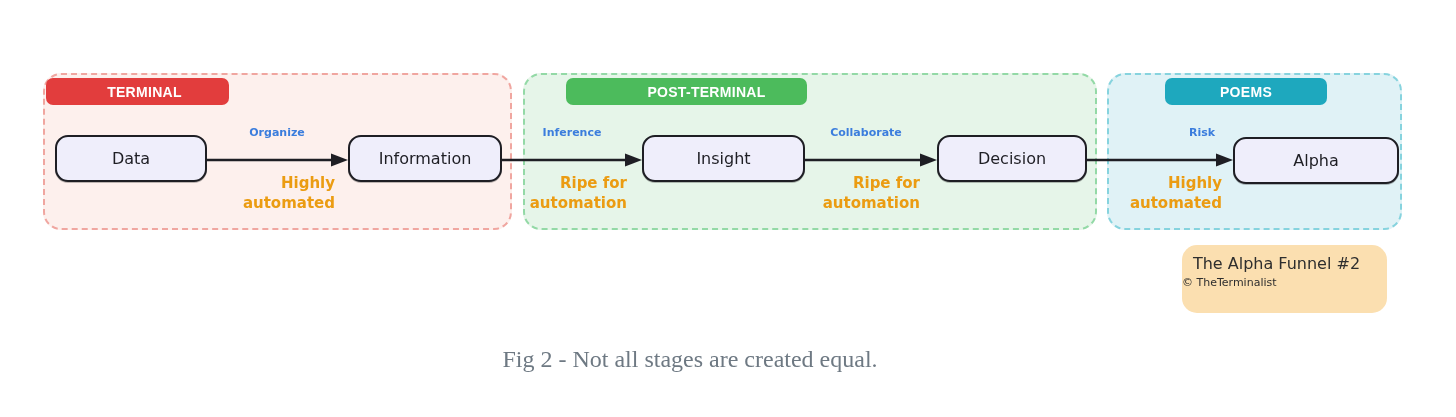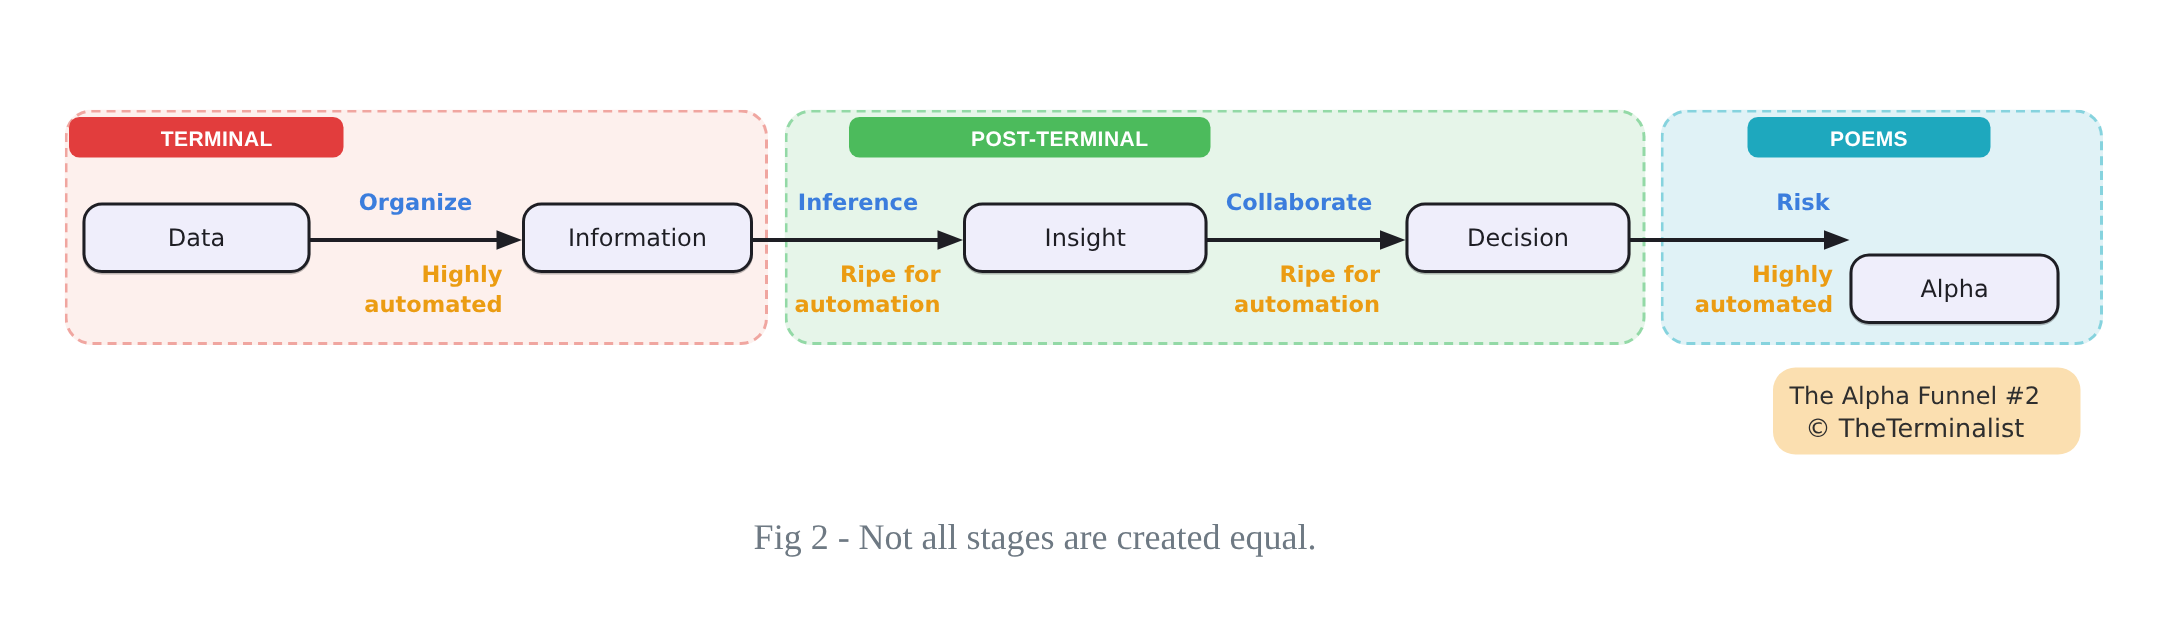--- a/index.html
+++ b/index.html
@@ -55,27 +55,27 @@
     border-radius:13px;
     box-sizing:border-box;
     display:flex;align-items:center;justify-content:center;
     font-size:16px;color:var(--node_border);
     box-shadow:0 1px 0 rgba(0,0,0,.25);
   }
   .node.n-data{left:55px;width:152px;}
   .node.n-information{left:348px;width:154px;}
   .node.n-insight{left:642px;width:163px;}
   .node.n-decision{left:937px;width:150px;}
-  .node.n-alpha{left:1233px;width:140px;top:137px;margin-top:32px;}
+  .node.n-alpha{left:1233px;width:166px;top:137px;}
   
   .action{
     position:absolute;top:126px;
     transform:translateX(-50%);
     color:var(--action_label);
-    font-size:15px;font-weight:600;
+    font-size:11px;font-weight:600;
     white-space:nowrap;
   }
   .action.a1{left:277px;}
   .action.a2{left:572px;}
   .action.a3{left:866px;}
   .action.a4{left:1162px;margin-left:40px;}
   .note{
     position:absolute;top:173px;
     transform:translateX(-50%);
     width:116px;
@@ -87,29 +87,29 @@
   .note.e2{left:569px;}
   .note.e3{left:862px;}
   .note.e4{left:1164px;}
   
   .arrows{position:absolute;left:0;top:0;width:1456px;height:417px;pointer-events:none;}
   .arrows line{stroke:var(--arrow);stroke-width:2.6;stroke-linecap:round;}
   .arrows polygon{fill:var(--arrow);}
   
   .attribution{
     position:absolute;
-    left:1182px;top:245px;width:205px;height:58px;
+    left:1182px;top:245px;width:205px;height:68px;
     background:var(--attribution_bg);
     border-radius:15px;
     box-sizing:border-box;
     padding:9px 16px 0 0;
     color:var(--attribution_text);
   }
   .attribution .title{font-size:16px;text-align:center;white-space:nowrap;}
-  .attribution .credit{font-size:17px;text-align:center;margin-top:3px;}
+  .attribution .credit{font-size:11px;text-align:left;margin-top:3px;}
   
   .caption{
     position:absolute;
     left:0;top:346px;width:1380px;
     text-align:center;
     font-family:"Liberation Serif","DejaVu Serif",serif;
     font-size:24px;
     color:var(--caption_text);
   }
 </style>

